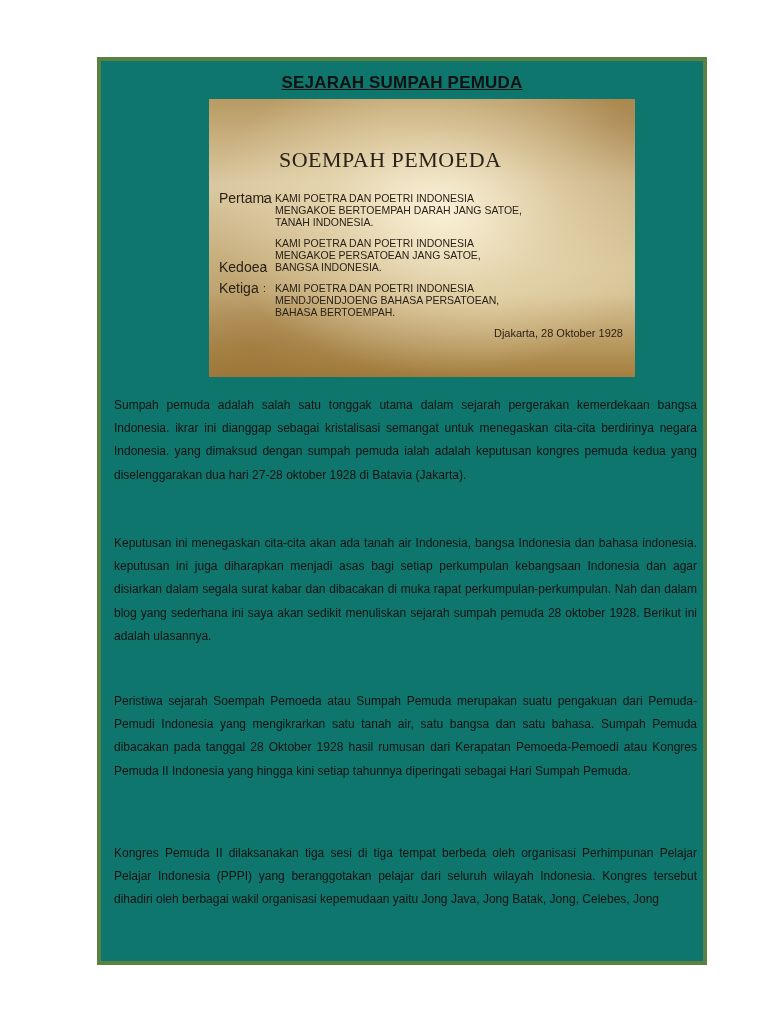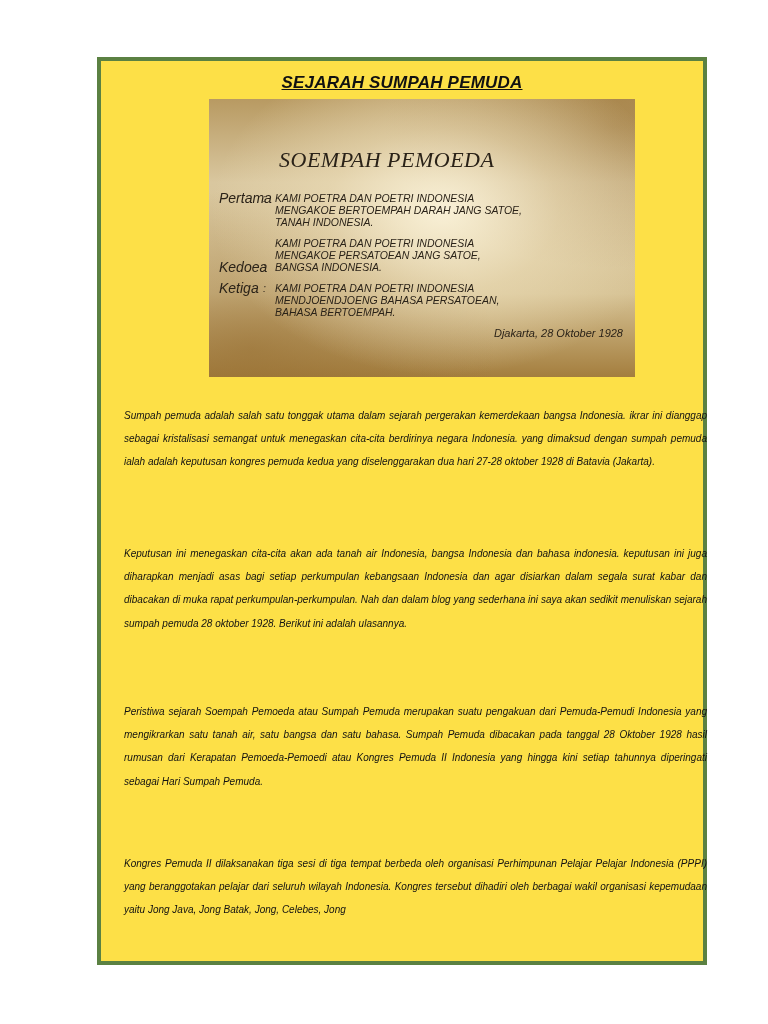--- a/index.html
+++ b/index.html
@@ -1,19 +1,19 @@
 <!DOCTYPE html>
 <html><head>
   <meta charset="utf-8">
   <style>
     html, body { margin: 0; padding: 0; background: #ffffff; }
     body { width: 768px; height: 1024px; position: relative; overflow: hidden; }
     .page-frame {
       position: absolute; left: 97px; top: 57px; width: 602px; height: 900px;
-      border: 4px solid #5b8142; background: #fde047; font-style: italic;
+      border: 4px solid #5b8142; background: #0f766e;
     }
     .title {
       position: absolute; left: 0; right: 0; top: 12px; text-align: center;
       font-family: "Liberation Sans", sans-serif; font-weight: bold; font-size: 17px;
       color: #111; text-decoration: underline; letter-spacing: 0.2px;
     }
     .poster {
       position: absolute; left: 108px; top: 38px; width: 393px; height: 278px;
       background:
         radial-gradient(ellipse at 55% 40%, rgba(255,248,225,0.85) 0%, rgba(240,226,190,0.5) 35%, rgba(200,170,110,0) 70%),
@@ -36,22 +36,22 @@
     .oath-lines { font-weight: normal; }
     .oath-1 { top: 93px; }
     .oath-2 { top: 138px; align-items: flex-end; }
     .oath-3 { top: 183px; }
     .poster-date {
       position: absolute; right: 12px; top: 228px;
       font-family: "Liberation Sans", sans-serif; font-size: 11px; color: #2a2218;
     }
     .body-text {
       position: absolute; left: 11px; width: 583px;
-      font-family: "Liberation Sans", sans-serif; font-size: 10px; line-height: 23.2px;
-      color: #111; text-align: justify; margin: 12px;
+      font-family: "Liberation Sans", sans-serif; font-size: 12px; line-height: 23.2px;
+      color: #111; text-align: justify; margin: 2px;
     }
     .p1 { top: 331px; }
     .p2 { top: 469px; }
     .p3 { top: 627px; }
     .p4 { top: 779px; }
   </style>
 </head>
 <body>
 
 <div class="page-frame">

